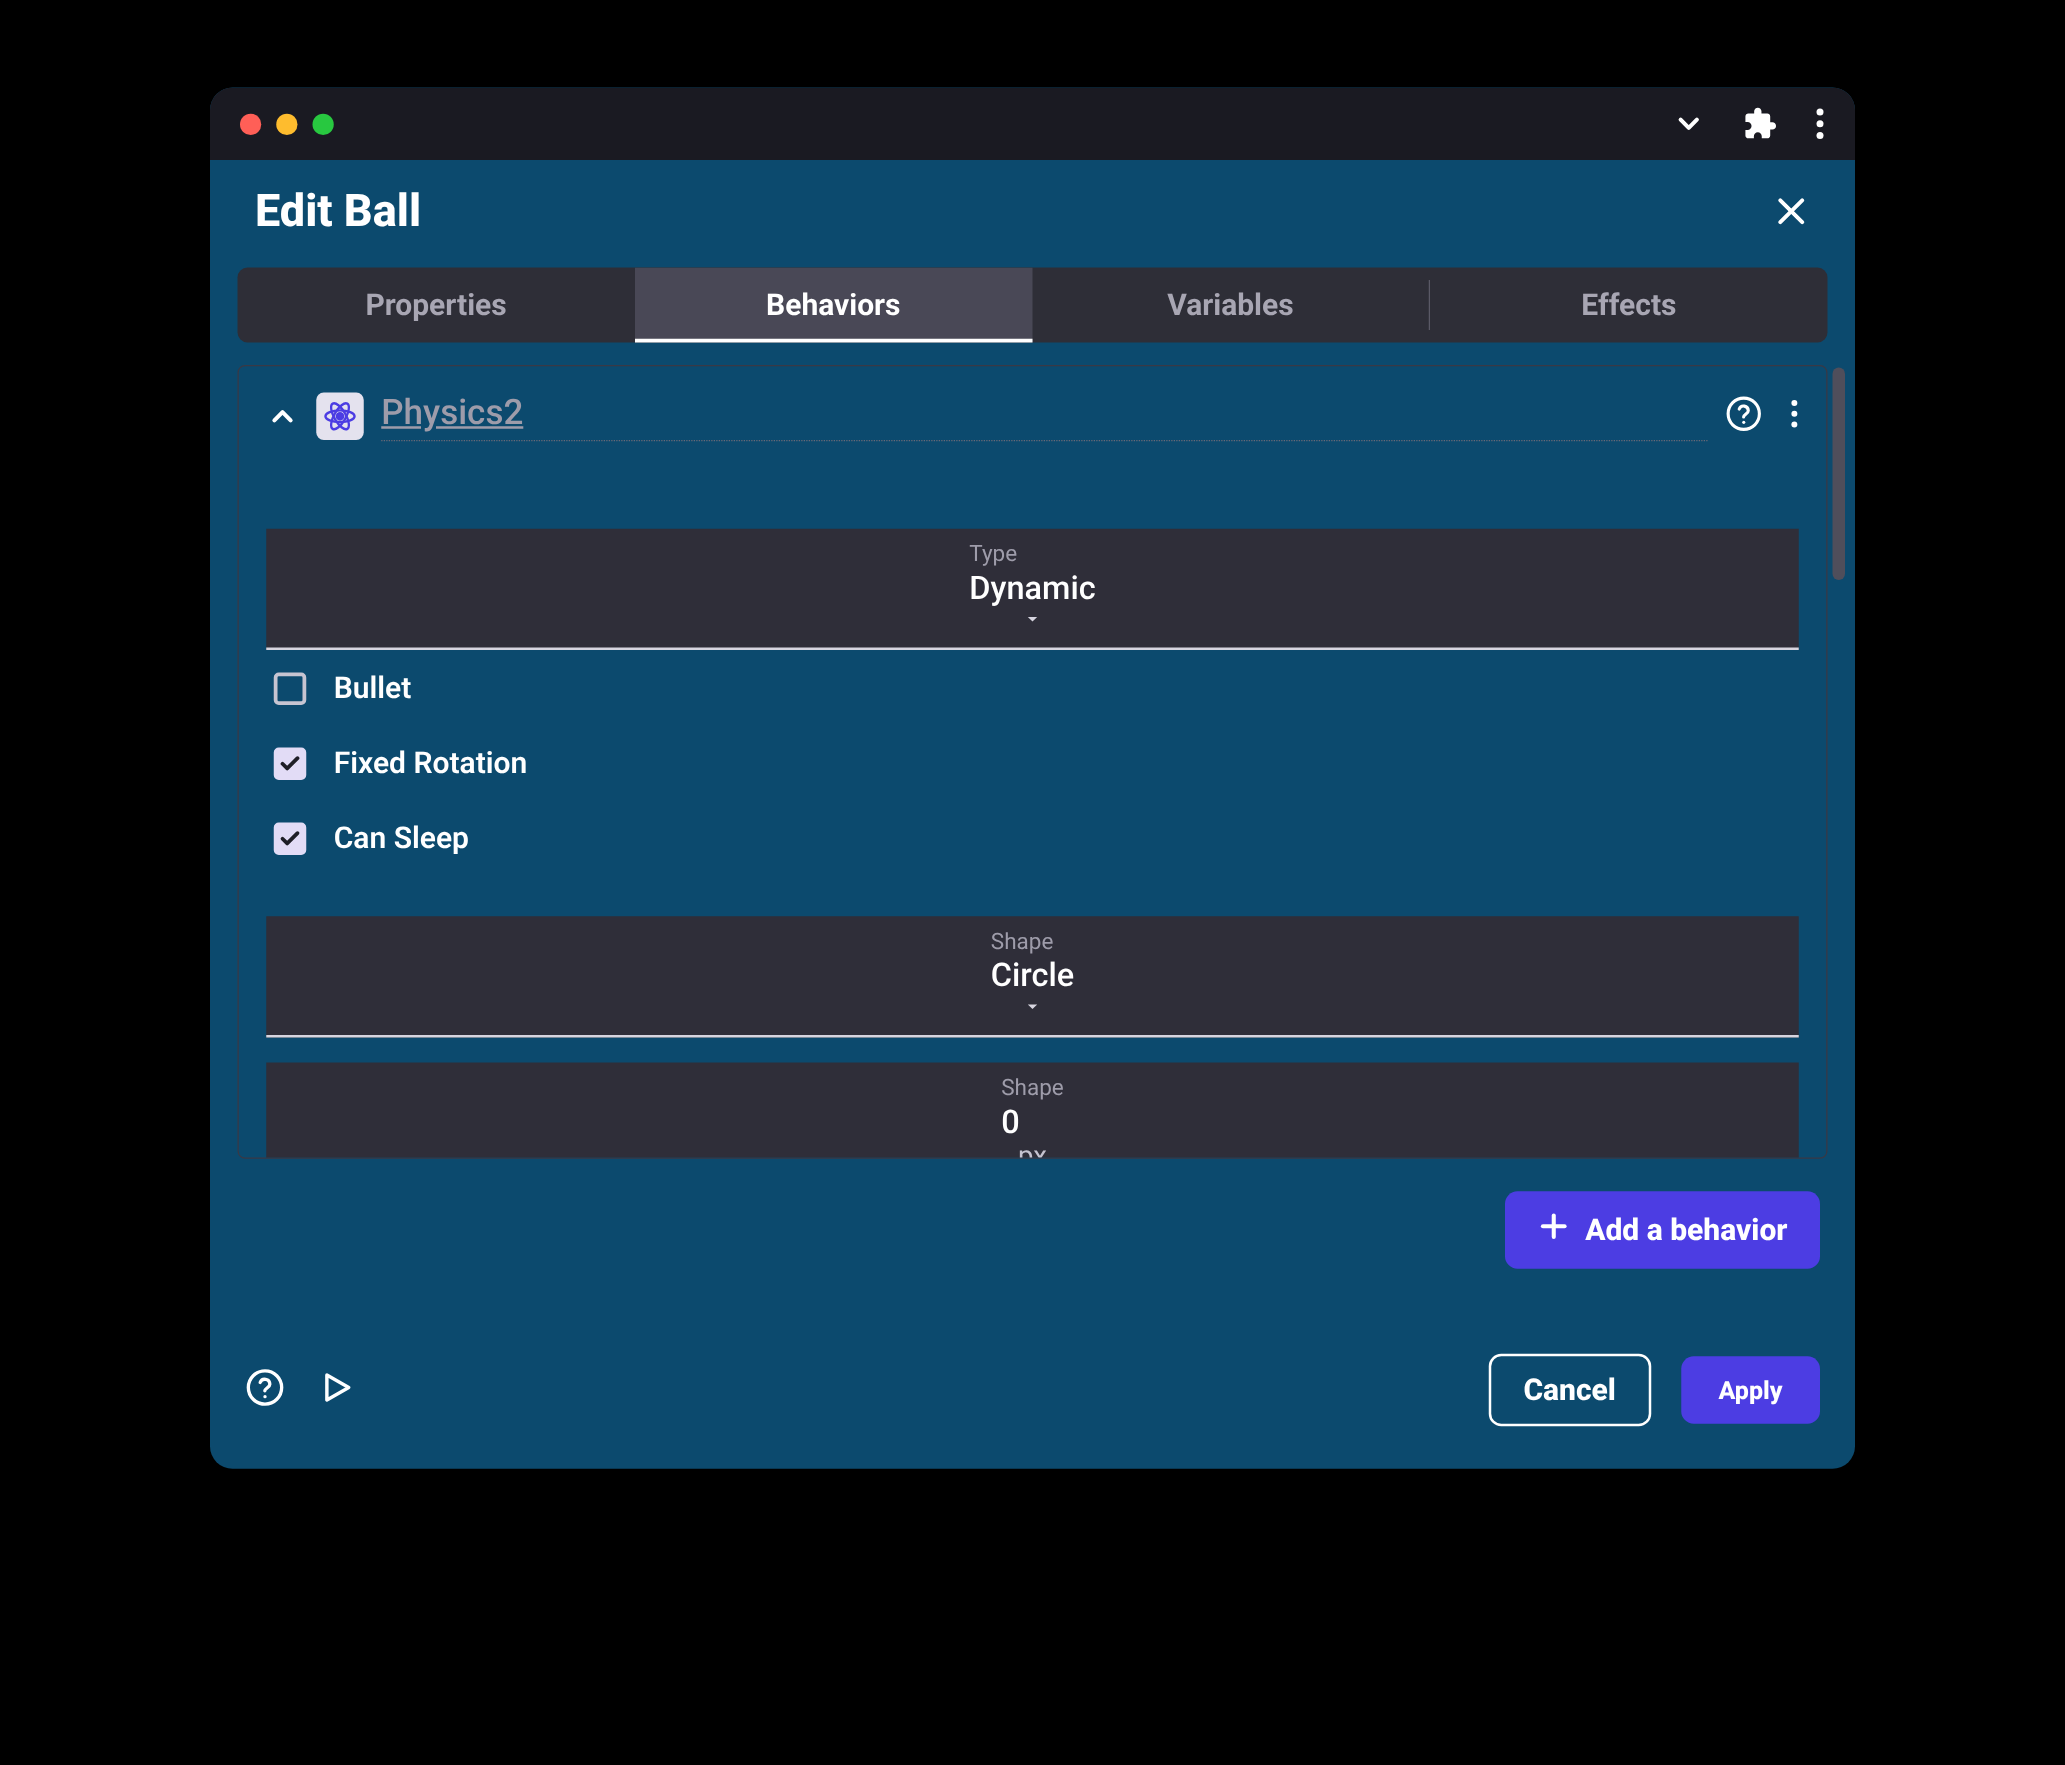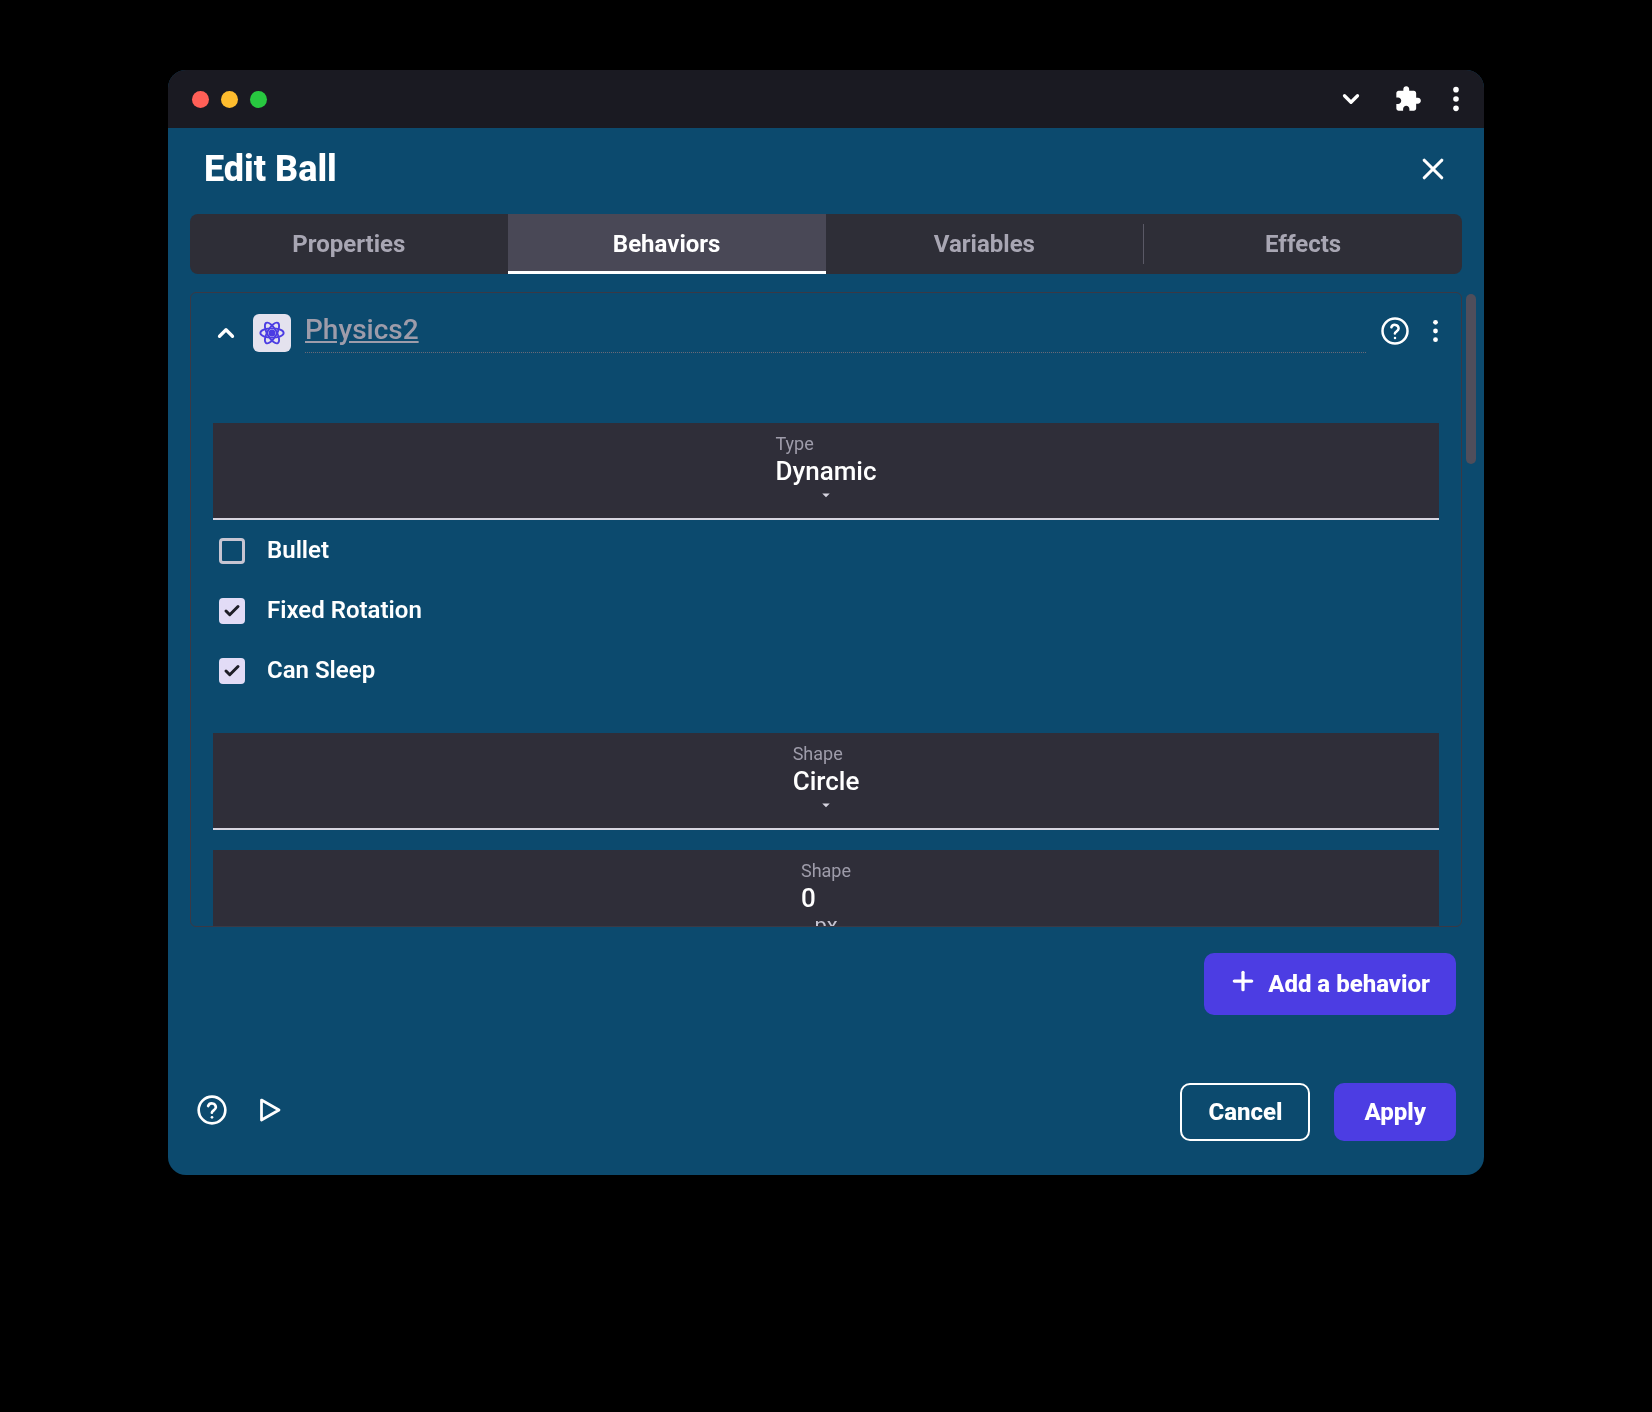--- a/index.html
+++ b/index.html
@@ -258,21 +258,21 @@
       padding: 13px 26px;
       font-size: 24px;
       font-weight: 800;
       cursor: pointer;
     }
     .btn-apply {
       background: #4c3de3;
       color: #fff;
       border-radius: 10px;
       padding: 15px 30px;
-      font-size: 24px;
+      font-size: 20px;
       font-weight: 800;
       cursor: pointer;
     }
   </style>
 </head>
 <body>
 
 <div class="window">
 
   <div class="titlebar">

